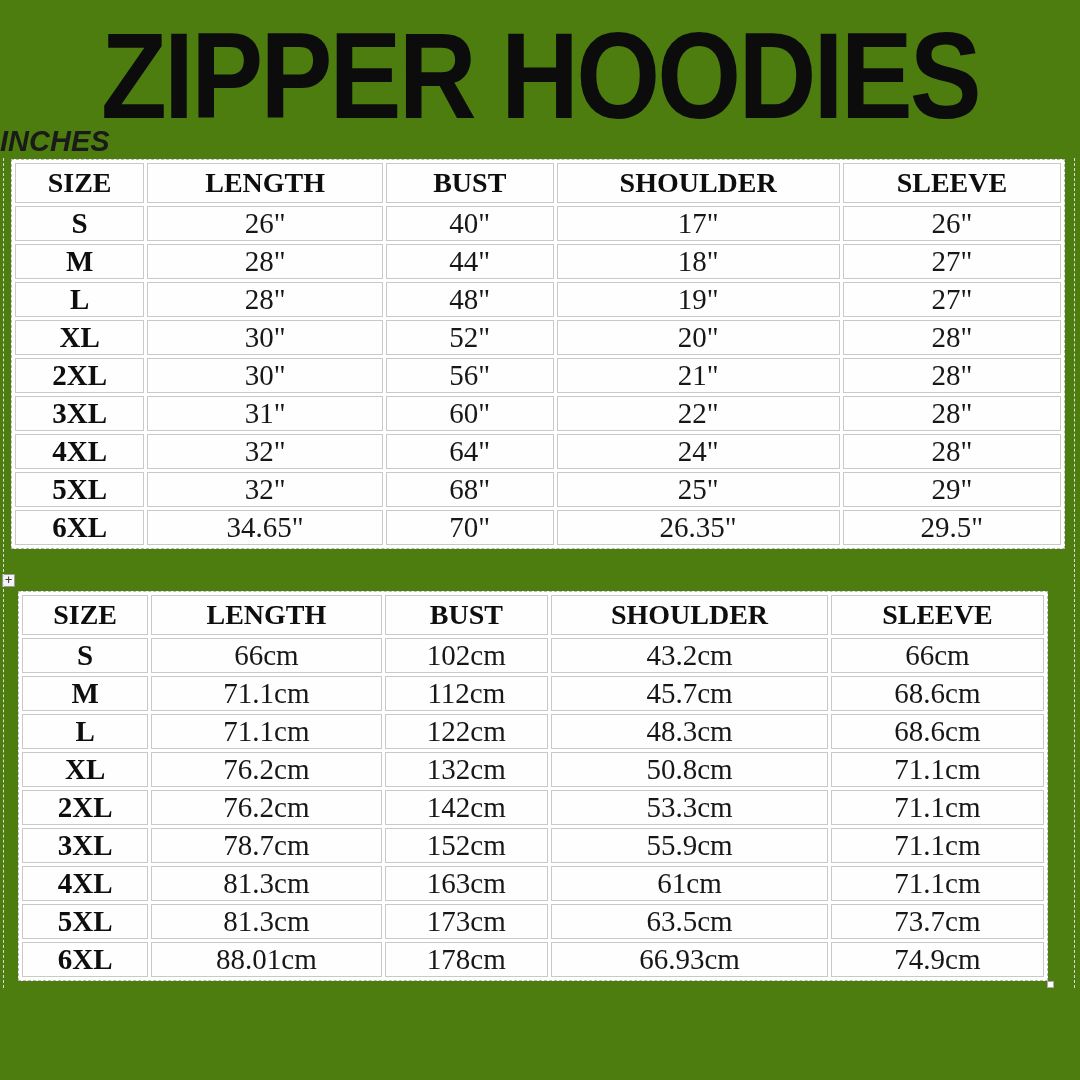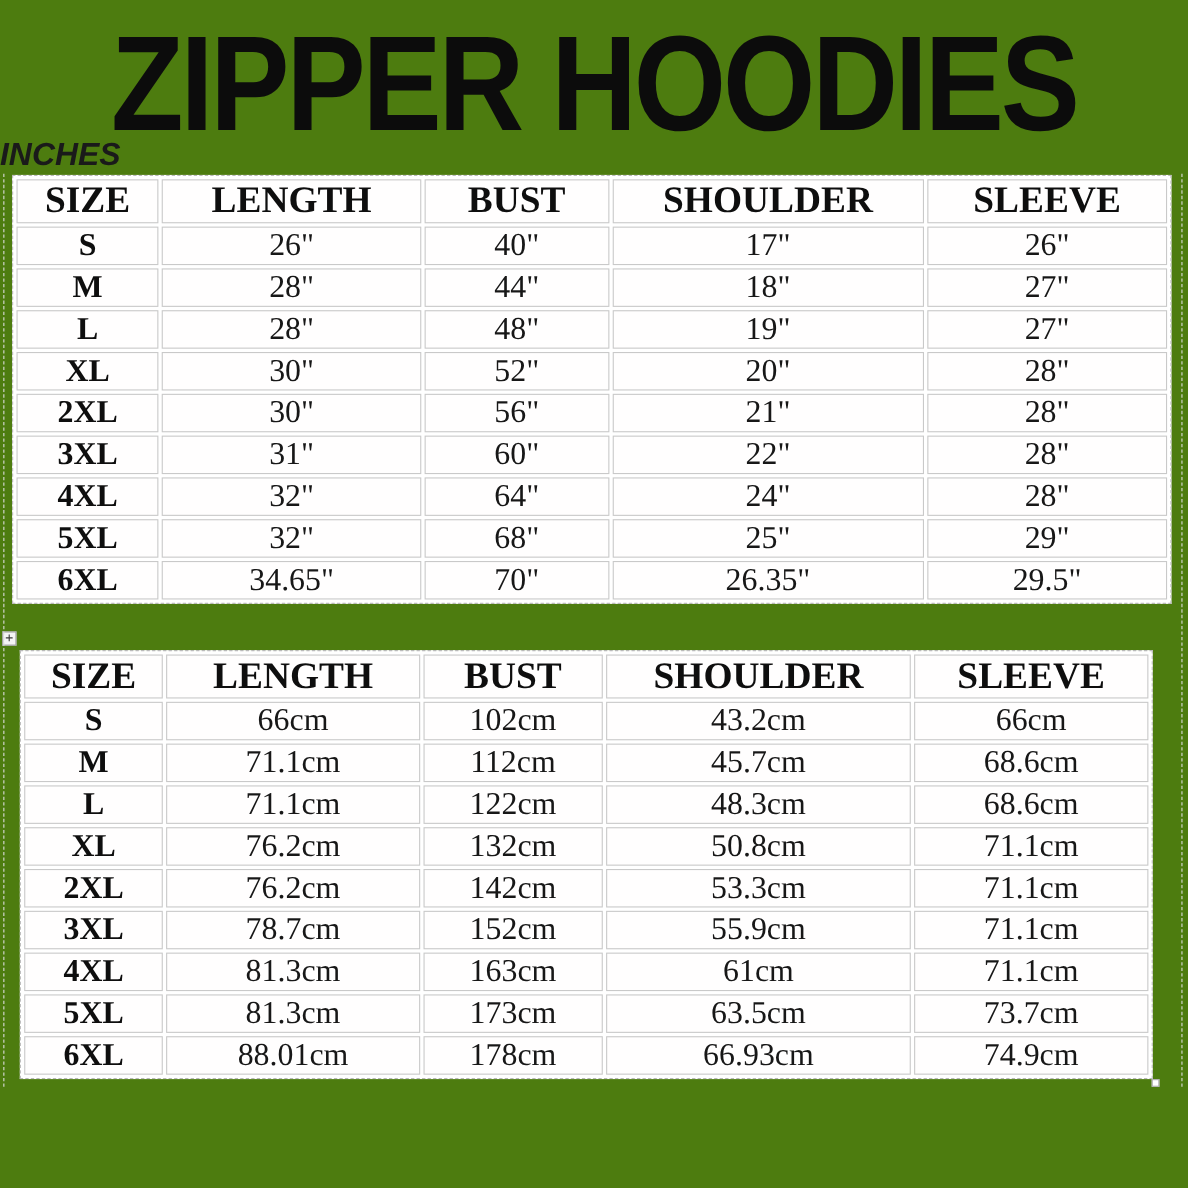--- a/index.html
+++ b/index.html
@@ -50,21 +50,21 @@
     border:1px solid #c9c9c9;
     background:#fffefe;
     text-align:center;
     vertical-align:middle;
     padding:0;
     overflow:hidden;
     white-space:nowrap;
   }
   .size-table th{
     height:38px;
-    font-size:34px;
+    font-size:28px;
     font-weight:bold;
     color:#0e0e0e;
   }
   .size-table td{
     height:33px;
     font-size:29px;
     color:#171717;
   }
   .size-table td.size-col{
     font-weight:bold;

